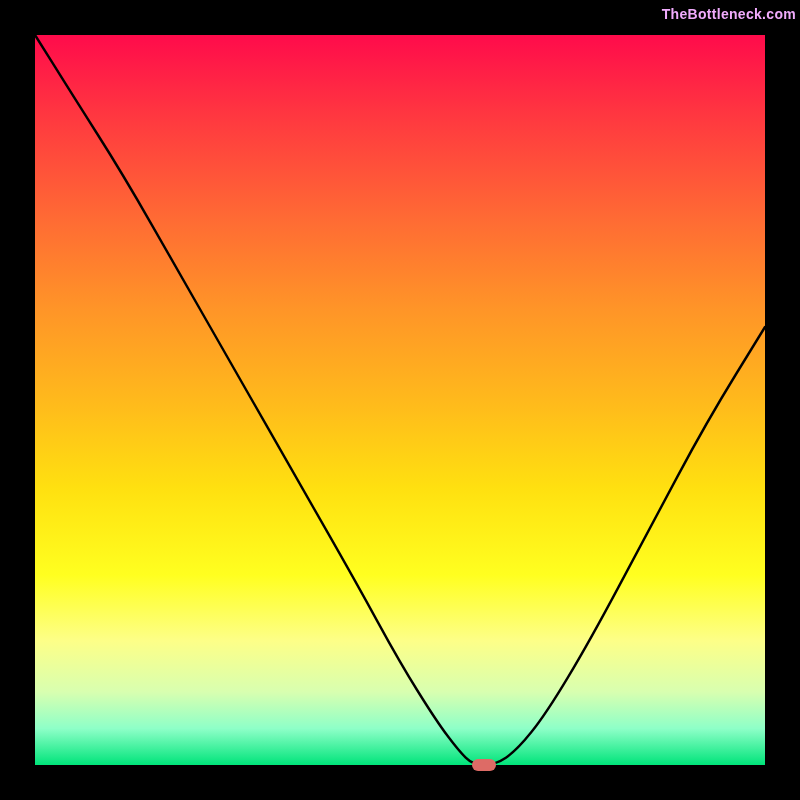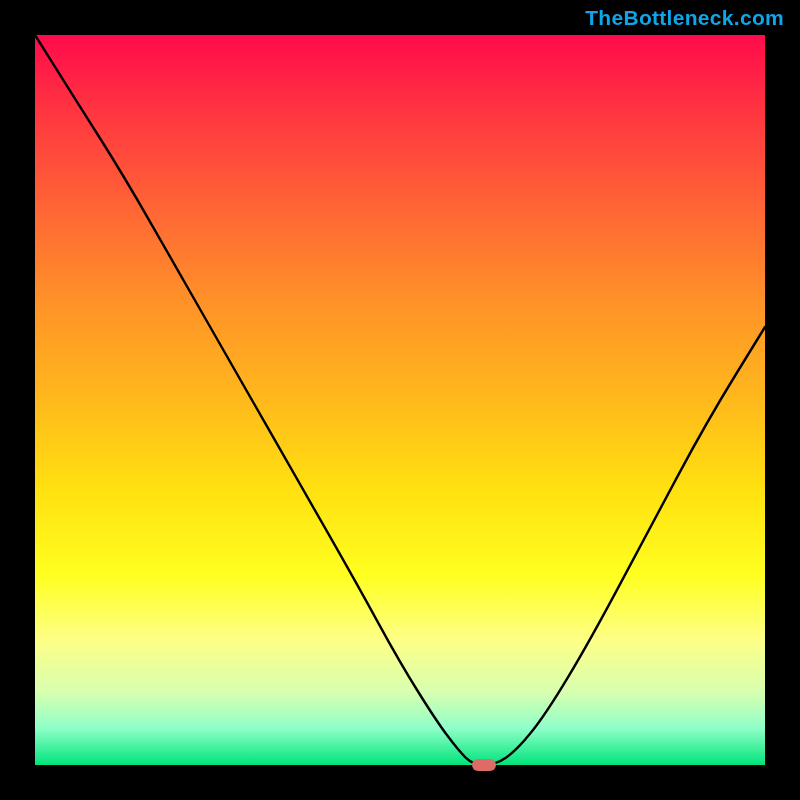--- a/index.html
+++ b/index.html
@@ -31,25 +31,25 @@
       #ffe010 62%,
       #ffff20 74%,
       #fdff88 83%,
       #d8ffb0 90%,
       #8effc8 95%,
       #00e47a 100%);
   }
   .attribution {
     position: absolute;
     top: 6px;
-    right: 16px;
+    right: 4px;
     font-family: Arial, Helvetica, sans-serif;
-    font-size: 21px;
+    font-size: 14px;
     font-weight: 600;
-    color: #0ea5e9;
+    color: #f0abfc;
     letter-spacing: 0.3px;
   }
   svg.curve {
     position: absolute;
     left: 0;
     top: 0;
     width: 730px;
     height: 730px;
     overflow: visible;
   }

